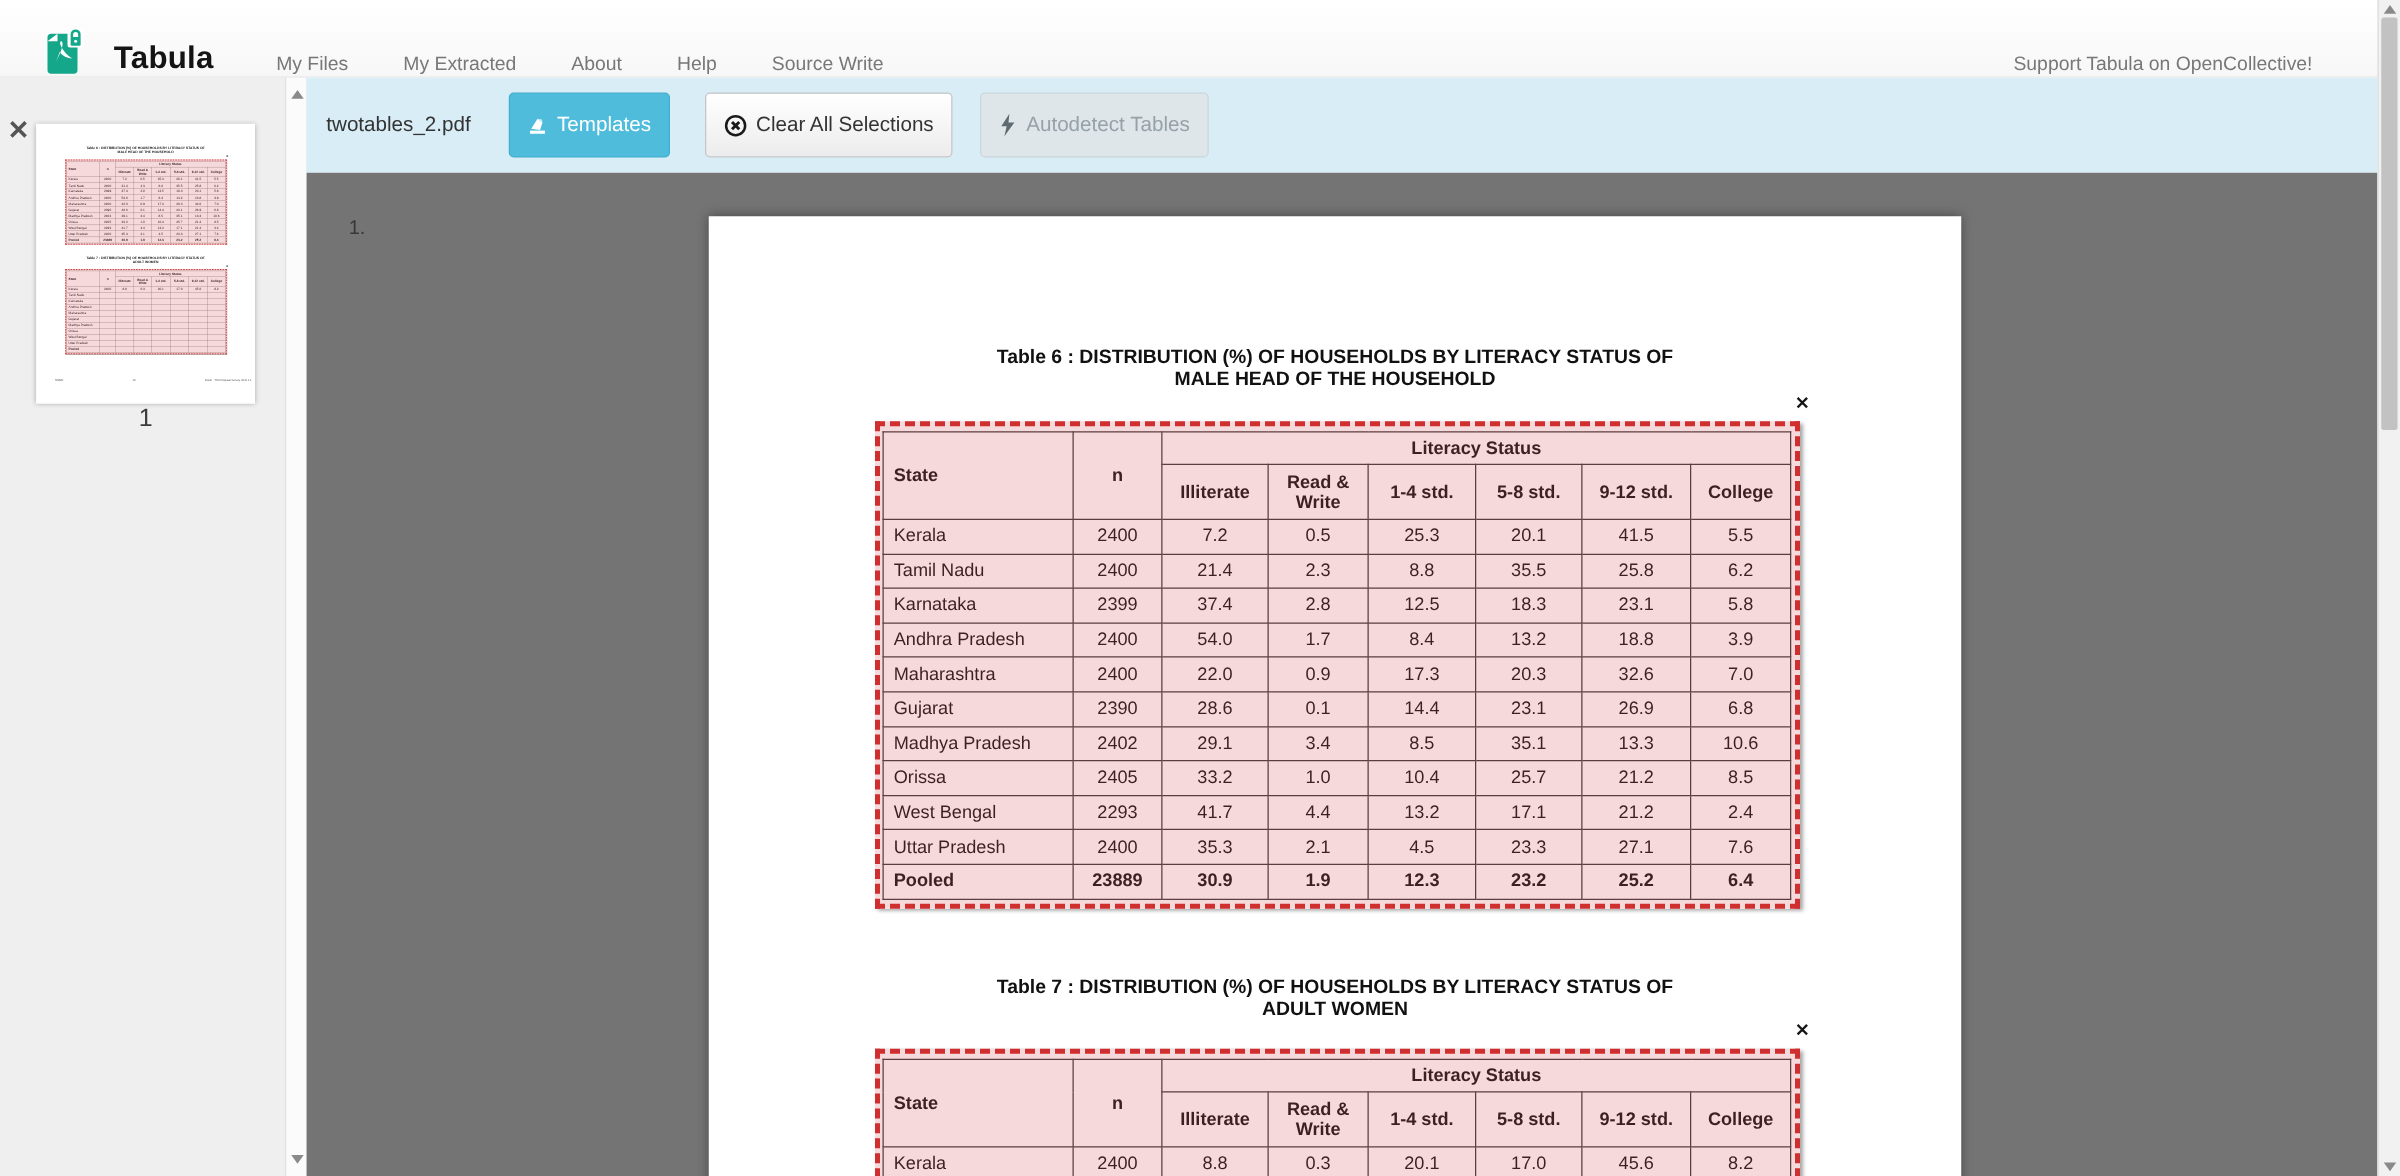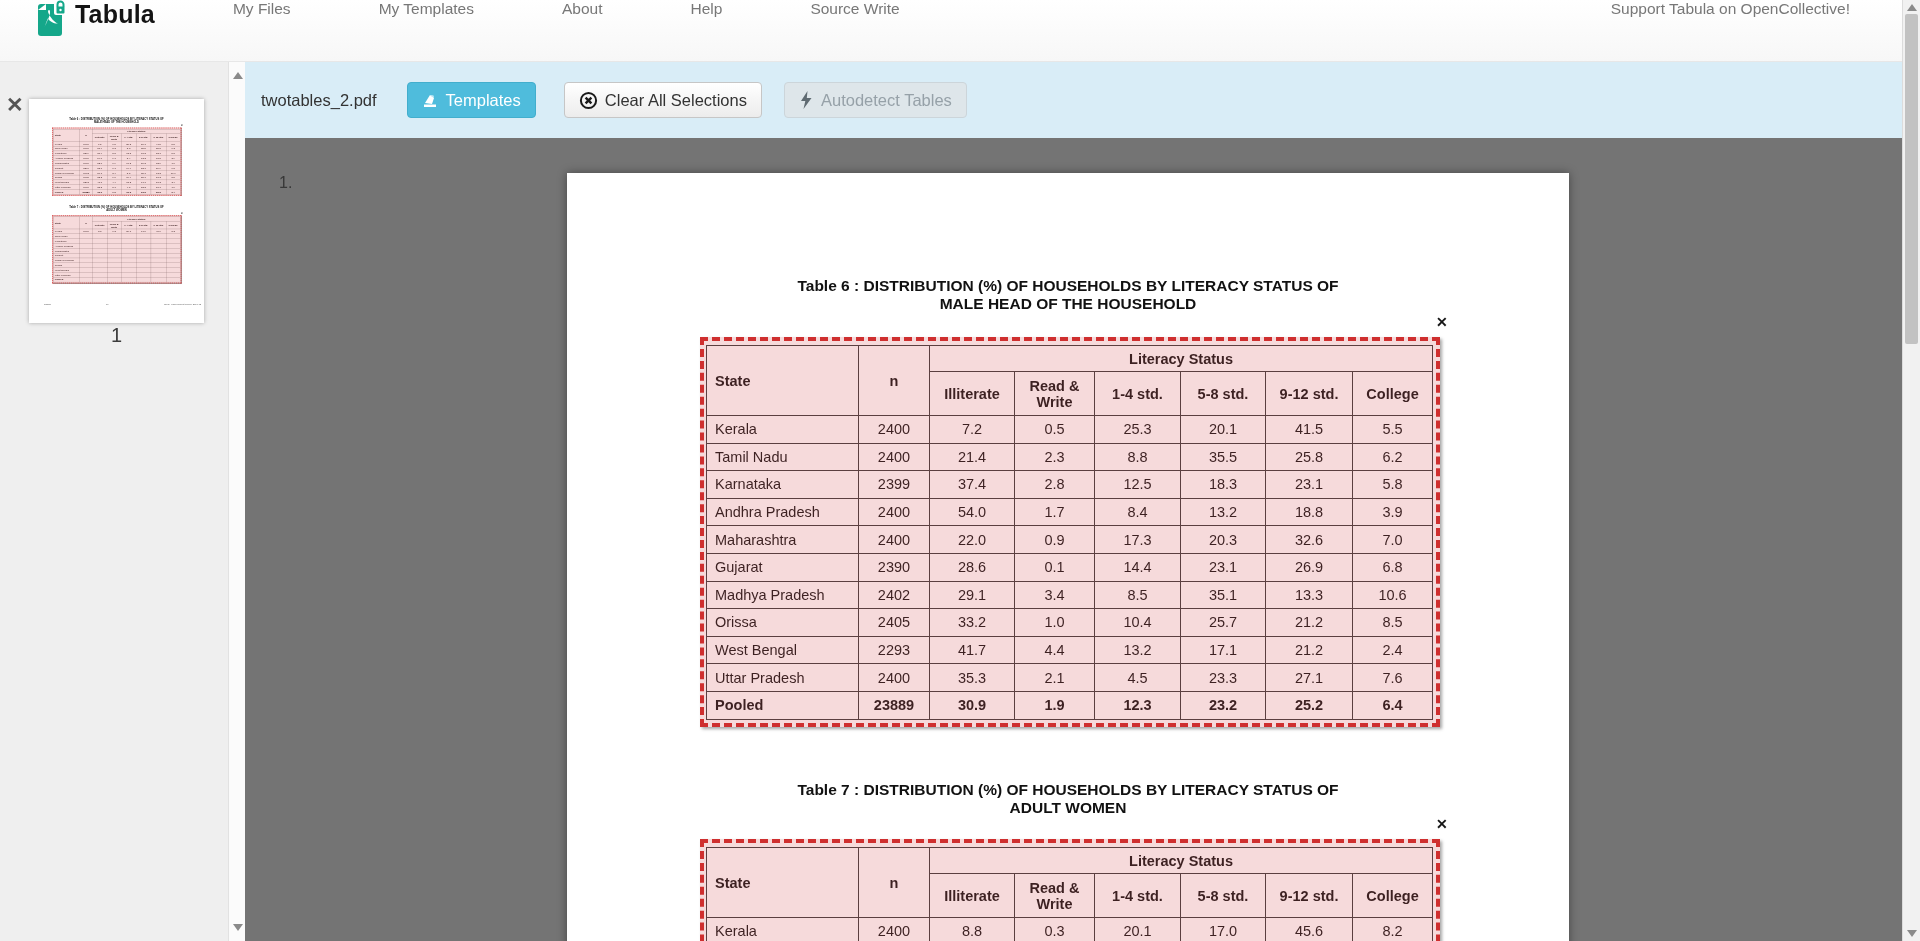--- a/index.html
+++ b/index.html
@@ -2,33 +2,33 @@
 <html><head>
 <meta charset="utf-8">
 <style>
   * { box-sizing: border-box; margin: 0; padding: 0; }
   html,body { width:1920px; height:941px; overflow:hidden; }
   body { font-family:"Liberation Sans", sans-serif; position:relative; background:#fff; }
 
   
   .navbar { position:absolute; left:0; top:0; width:1902px; height:62px;
     background:linear-gradient(#ffffff,#f7f7f7); border-bottom:1px solid #e7e7e7;
-    display:flex; align-items:flex-start; z-index:40; }
+    display:flex; align-items:flex-end; z-index:40;gap:16px; }
   .brand-logo { margin-left:37px; width:30px; height:38px; flex:0 0 auto; }
   .brand-text { margin-left:8px; font-size:25px; font-weight:bold; color:#141414; letter-spacing:.2px; }
   .nav-links { display:flex; margin-left:34px; }
-  .nav-link { font-size:15.5px; color:#777; margin-right:44px; cursor:pointer; white-space:nowrap;margin-left:44px; }
+  .nav-link { font-size:15.5px; color:#777; margin-right:44px; cursor:pointer; white-space:nowrap; }
   .nav-spacer { flex:1; }
   .support-link { font-size:15.5px; color:#777; margin-right:52px; white-space:nowrap; cursor:pointer; }
 
   
   .toolbar { position:absolute; left:245px; top:62px; width:1657px; height:76px;
     background:#d9edf7; display:flex; align-items:center; z-index:30; }
   .file-name { font-size:16.5px; color:#333; margin-left:16px; }
-  .btn { height:36px; border-radius:4px; display:inline-flex; align-items:center;
+  .btn { height:52px; border-radius:4px; display:inline-flex; align-items:center;
     padding:0 14px; font-size:16.5px; cursor:pointer; white-space:nowrap; }
   .btn svg { margin-right:7px; }
   .btn-templates { margin-left:30px; background:#4fbcdc; border:1px solid #42aecd; color:#fff; }
   .btn-clear { margin-left:28px; background:linear-gradient(#ffffff,#ececec); border:1px solid #c6c6c6; color:#333;text-align:center; }
   .btn-autodetect { margin-left:22px; background:#dee6ea; border:1px solid #ccd5da; color:#96a1a8; cursor:default; }
   .btn-export { margin-right:52px; background:linear-gradient(#55a755,#479547); border:1px solid #3d8b3d; color:#fff; }
   .toolbar-spacer { flex:1; }
 
   
   .sidebar { position:absolute; left:0; top:62px; width:245px; height:879px; background:#efefef; z-index:20; }
@@ -91,21 +91,21 @@
     <path d="M1 10 L9 10 L9 4 Z" fill="#ffffff"></path>
     <path d="M7 28 C10 22 13.5 15 13 11.5 C12.6 9 10.2 10 11.4 13 C13 17 17.5 22.5 21 23.5 C17 23.8 12.8 21.5 10.8 18.5 C9.5 21.8 8.3 25.5 7 28 Z" fill="#ffffff"></path>
     <rect x="17" y="0" width="13" height="15" rx="2" fill="#ffffff"></rect>
     <path d="M20.5 7 L20.5 4.5 A3 3 0 0 1 26.5 4.5 L26.5 7" fill="none" stroke="#15a78a" stroke-width="2"></path>
     <rect x="19.5" y="6.5" width="8" height="7" rx="1" fill="#15a78a"></rect>
     <circle cx="23.5" cy="10" r="1.2" fill="#ffffff"></circle>
   </svg>
   <div class="brand-text">Tabula</div>
   <div class="nav-links">
     <div class="nav-link">My Files</div>
-    <div class="nav-link">My Templates</div>
+    <div class="nav-link">My Extracted</div>
     <div class="nav-link">About</div>
     <div class="nav-link">Help</div>
     <div class="nav-link">Source Write</div>
   </div>
   <div class="nav-spacer"></div>
   <div class="support-link">Support Tabula on OpenCollective!</div>
 </div>
 
 <div class="toolbar">
   <div class="file-name">twotables_2.pdf</div>

